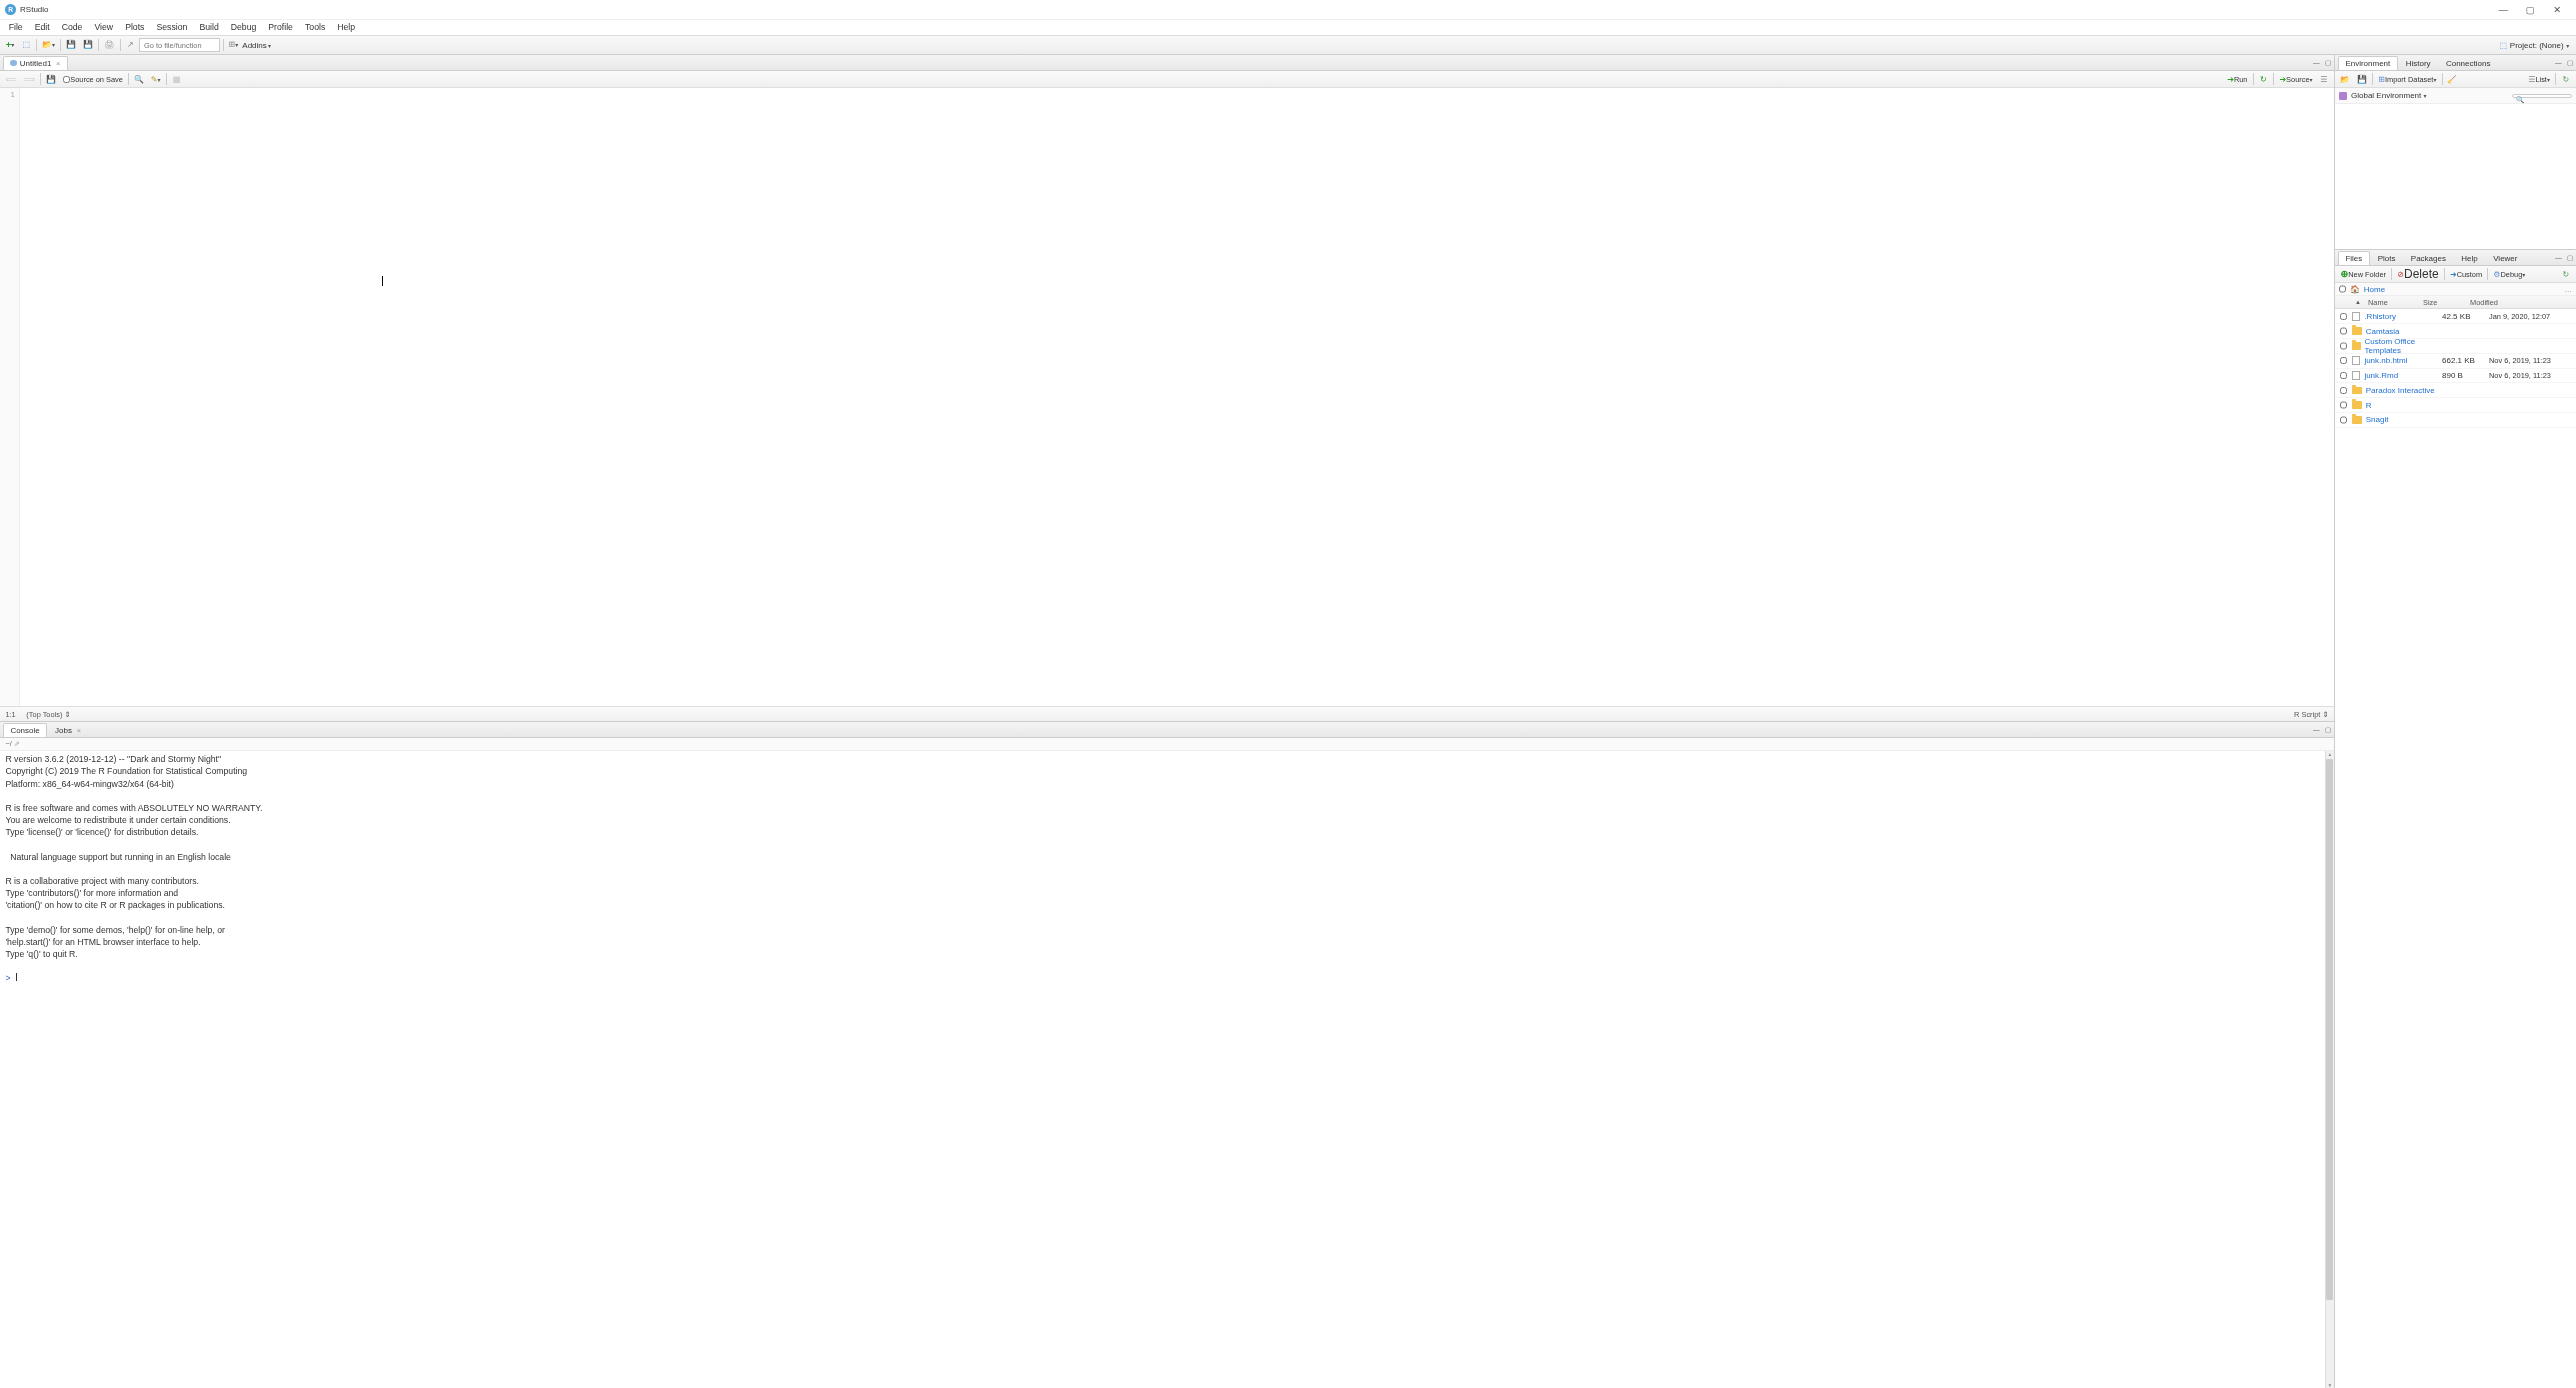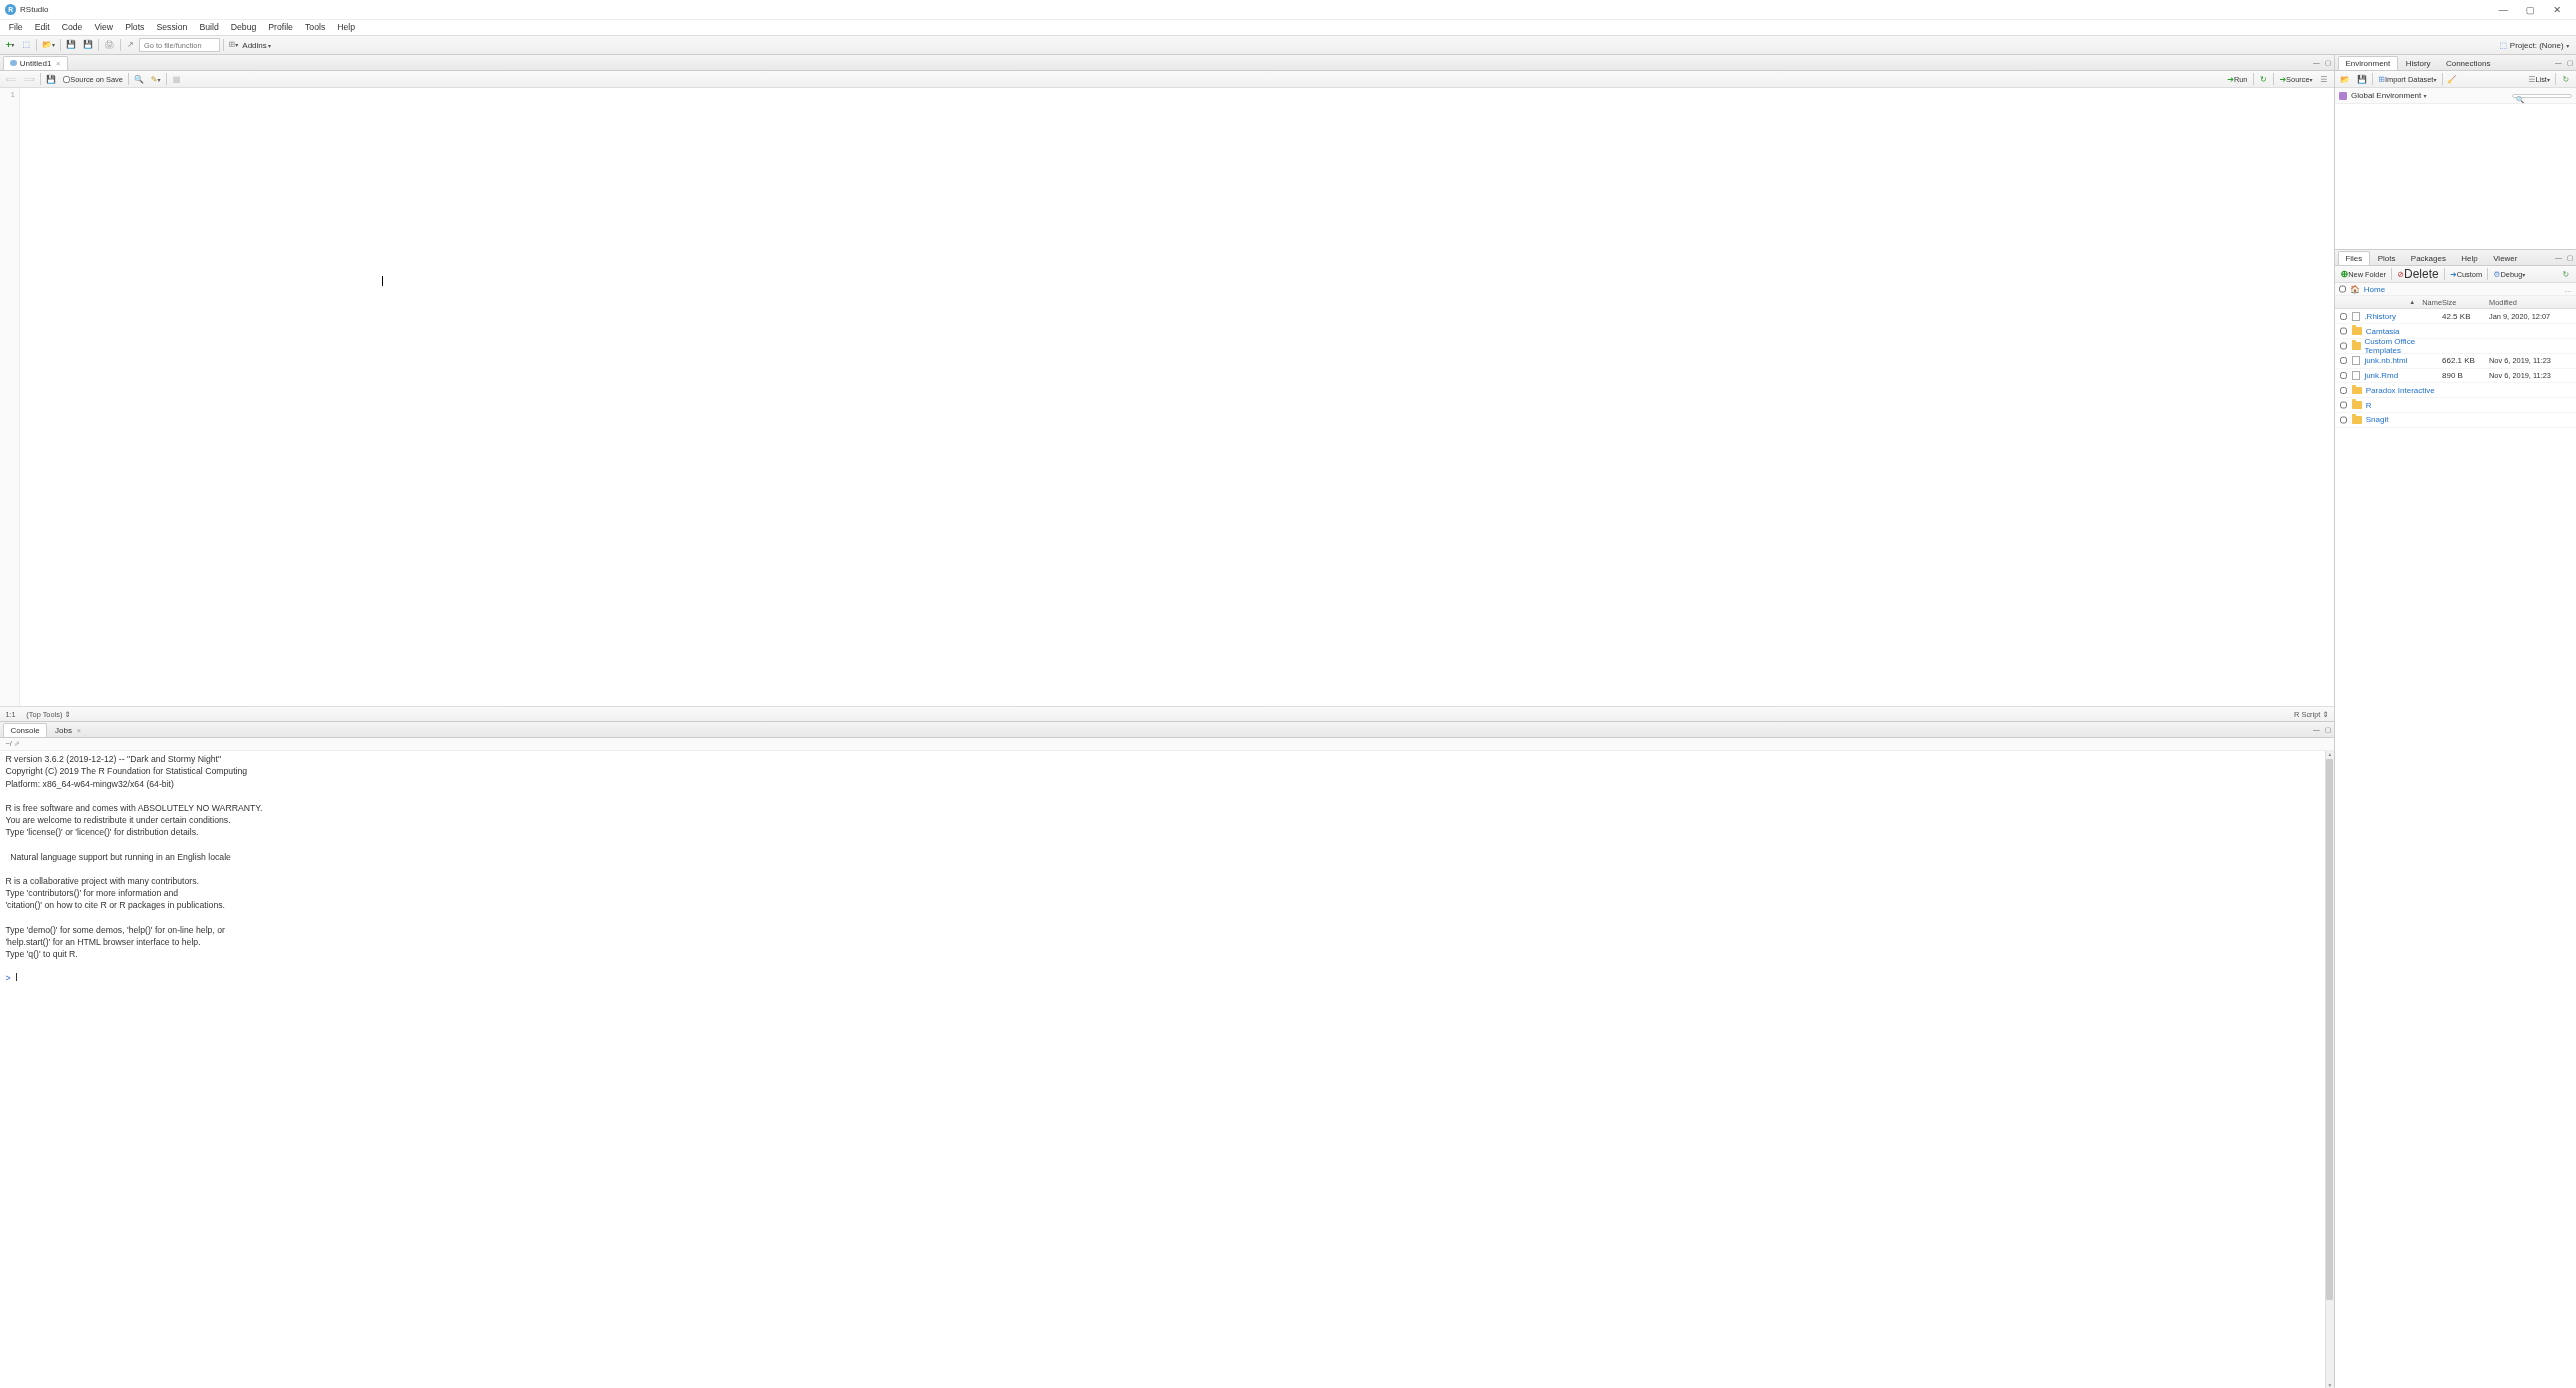--- a/index.html
+++ b/index.html
@@ -64,23 +64,23 @@
 .env-scope { display: flex; align-items: center; height: 16px; padding: 0 4px; background: #fafafa; border-bottom: 0.7px solid #eee; gap: 4px; }
 .env-scope .search { margin-left: auto; border: 0.7px solid #ccc; border-radius: 6.7px; padding: 0.7px 4px 0.7px 13.4px; font-size: 7.4px; width: 60px; position: relative; background: #fff; }
 .env-body { flex: 1; display: flex; align-items: center; justify-content: center; color: #aaa; font-size: 8px; }
 
 
 .files-pane { flex: 1; display: flex; flex-direction: column; min-height: 0; }
 .files-path { display: flex; align-items: center; padding: 1.3px 4px; background: #fafafa; border-bottom: 0.7px solid #eee; gap: 4px; font-size: 8px; }
 .files-path a { color: #1f6fd0; text-decoration: none; }
 .files-header { display: flex; align-items: center; height: 13.4px; background: linear-gradient(#f8f8f8, #eee); border-bottom: 0.7px solid #ddd; font-size: 7.4px; color: #555; }
 .fh-check { width: 17.4px; }
-.fh-name { flex: 1; padding-left: 2.7px; display: flex; align-items: center; gap: 7px; justify-content: flex-end; }
+.fh-name { flex: 1; padding-left: 2.7px; display: flex; align-items: center; gap: 7px; }
 .fh-size { width: 47px; }
-.fh-mod { width: 87px; }
+.fh-mod { width: 106px; }
 .file-row { display: flex; align-items: center; height: 14.8px; border-bottom: 0.7px solid #f5f5f5; font-size: 8px; }
 .file-row .cell-check { width: 17.4px; display: flex; justify-content: center; }
 .file-row .cell-name { flex: 1; display: flex; align-items: center; gap: 4px; color: #1f6fd0; }
 .file-row .cell-size { width: 47px; color: #333; }
 .file-row .cell-mod { width: 87px; color: #333; font-size: 7.4px; }
 .folder-icon { width: 9.4px; height: 7.4px; background: #f5c24e; border-radius: 0.7px; display: inline-block; position: relative; }
 .folder-icon::before { content: ""; position: absolute; top: -2px; left: 0; width: 4px; height: 2px; background: #f5c24e; border-radius: 0.7px 0.7px 0 0; }
 .file-icon { width: 8px; height: 9.4px; background: #fff; border: 0.7px solid #aaa; display: inline-block; position: relative; }
 .small-check { width: 7.4px; height: 7.4px; }
 .green-plus { color: #2a9d2a; font-weight: bold; font-size: 9.4px; line-height: 9.4px; }

